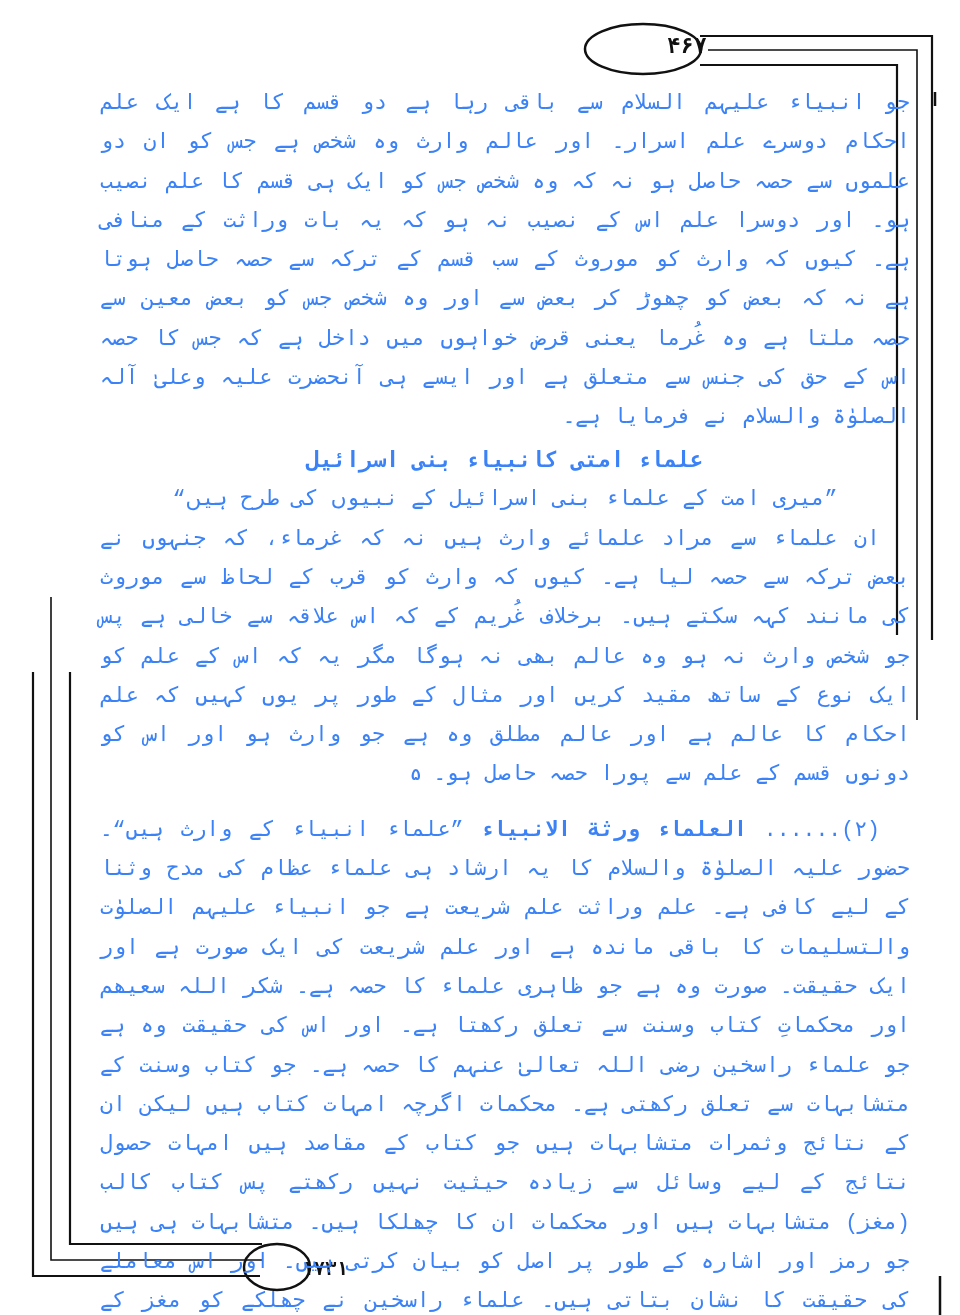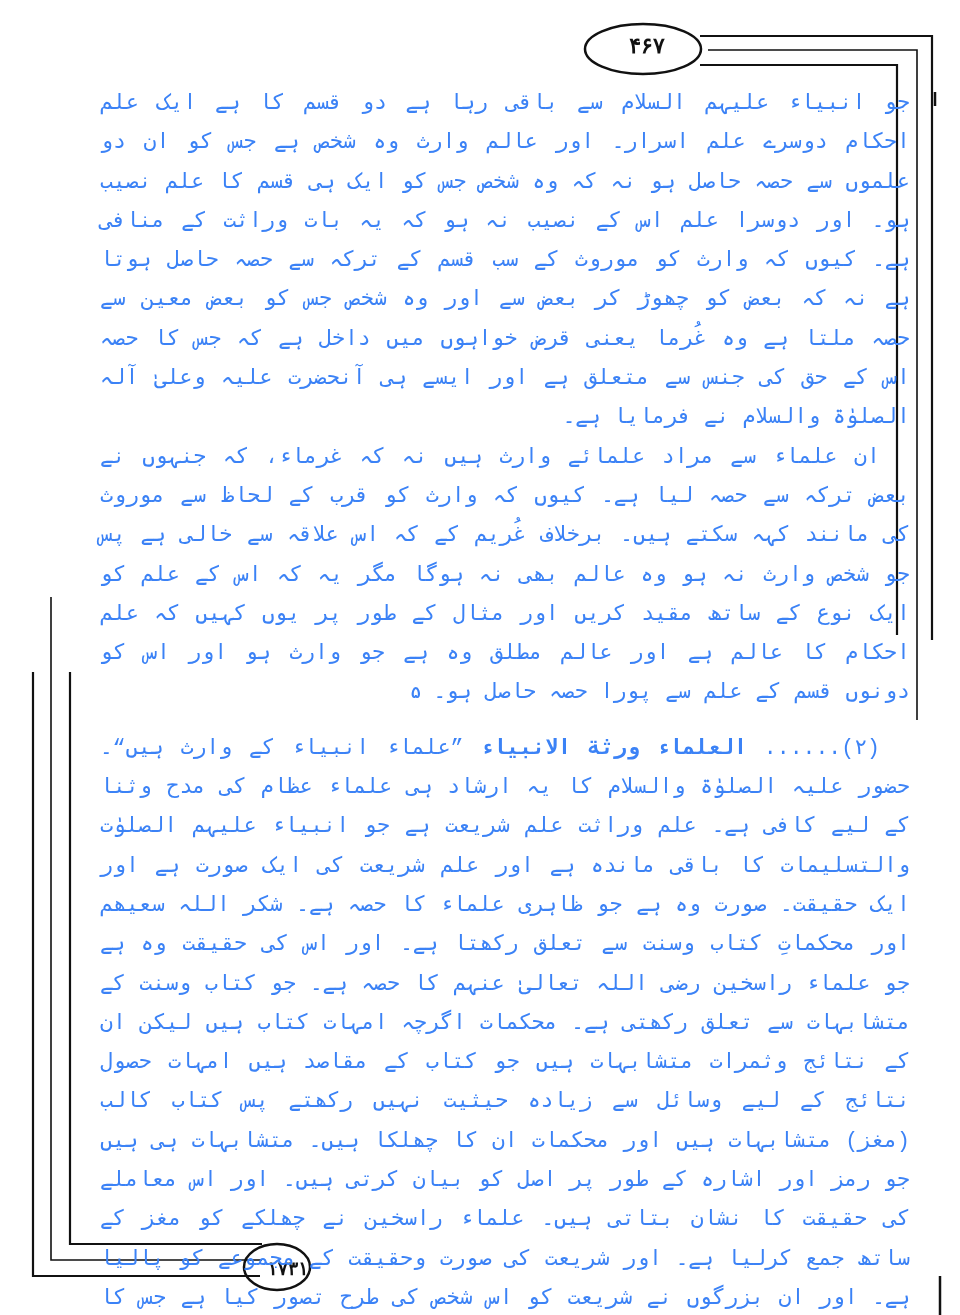--- a/index.html
+++ b/index.html
@@ -1,20 +1,20 @@
 <!DOCTYPE html>
 <html><head>
   <meta charset="utf-8">
   <style>
     html, body { margin: 0; padding: 0; background: #ffffff; }
     body { width: 960px; height: 1315px; position: relative; overflow: hidden; }
     .frame { position: absolute; left: 0; top: 0; width: 960px; height: 1315px; pointer-events: none; }
     .page-num {
-      position: absolute; font-family: Liberation Serif, serif; font-size: 22px; font-weight: bold;
-      color: #111; text-align: center; width: 120px; direction: rtl;
+      position: absolute; font-family: Liberation Mono, monospace; font-size: 22px; font-weight: bold;
+      color: #111; text-align: right; width: 120px; direction: rtl;
     }
     .page-num.top { left: 587px; top: 33px; }
     .page-num.bottom { left: 228px; top: 1257px; font-size: 19px; }
     .content {
       position: absolute; left: 100px; top: 84px; width: 810px;
       direction: rtl; text-align: justify; text-align-last: right;
       font-family: Liberation Mono, monospace; font-size: 21.5px; line-height: 39.3px; color: #3b82f6;
     }
     .content p { margin: 0; }
     .para1 { }
@@ -50,17 +50,19 @@
     <path d="M935 92 V106" stroke-width="2.5"></path>
   </g>
 </svg>
 
 <div class="page-num top">۴۶۷</div>
 <div class="page-num bottom">۱۷۳۱</div>
 
 <div class="content">
   <p class="para1">جو انبیاء علیہم السلام سے باقی رہا ہے دو قسم کا ہے ایک علم احکام دوسرے علم اسرار۔ اور عالم وارث وہ شخص ہے جس کو ان دو علموں سے حصہ حاصل ہو نہ کہ وہ شخص جس کو ایک ہی قسم کا علم نصیب ہو۔ اور دوسرا علم اس کے نصیب نہ ہو کہ یہ بات وراثت کے منافی ہے۔ کیوں کہ وارث کو موروث کے سب قسم کے ترکہ سے حصہ حاصل ہوتا ہے نہ کہ بعض کو چھوڑ کر بعض سے اور وہ شخص جس کو بعض معین سے حصہ ملتا ہے وہ غُرما یعنی قرض خواہوں میں داخل ہے کہ جس کا حصہ اس کے حق کی جنس سے متعلق ہے اور ایسے ہی آنحضرت علیہ وعلیٰ آلہ الصلوٰۃ والسلام نے فرمایا ہے۔</p>
 
+  <p class="heading">علماء امتی کانبیاء بنی اسرائیل</p>
+  <p class="subheading">”میری امت کے علماء بنی اسرائیل کے نبیوں کی طرح ہیں“</p>
 
   <p class="indent"><span>ان علماء سے مراد علمائے وارث ہیں نہ کہ غرماء، کہ جنہوں نے بعض ترکہ سے حصہ لیا ہے۔ کیوں کہ وارث کو قرب کے لحاظ سے موروث کی مانند کہہ سکتے ہیں۔ برخلاف غُریم کے کہ اس علاقہ سے خالی ہے پس جو شخص وارث نہ ہو وہ عالم بھی نہ ہوگا مگر یہ کہ اس کے علم کو ایک نوع کے ساتھ مقید کریں اور مثال کے طور پر یوں کہیں کہ علم احکام کا عالم ہے اور عالم مطلق وہ ہے جو وارث ہو اور اس کو دونوں قسم کے علم سے پورا حصہ حاصل ہو۔</span> <span class="footnote-marker">۵</span></p>
 
   <p class="indent para3"><span>(۲)......</span> <span class="bold">العلماء ورثة الانبياء</span> <span>”علماء انبیاء کے وارث ہیں“۔ حضور علیہ الصلوٰۃ والسلام کا یہ ارشاد ہی علماء عظام کی مدح وثنا کے لیے کافی ہے۔ علم وراثت علم شریعت ہے جو انبیاء علیہم الصلوٰت والتسلیمات کا باقی ماندہ ہے اور علم شریعت کی ایک صورت ہے اور ایک حقیقت۔ صورت وہ ہے جو ظاہری علماء کا حصہ ہے۔ شکر اللہ سعیھم اور محکماتِ کتاب وسنت سے تعلق رکھتا ہے۔ اور اس کی حقیقت وہ ہے جو علماء راسخین رضی اللہ تعالیٰ عنہم کا حصہ ہے۔ جو کتاب وسنت کے متشابہات سے تعلق رکھتی ہے۔ محکمات اگرچہ امہات کتاب ہیں لیکن ان کے نتائج وثمرات متشابہات ہیں جو کتاب کے مقاصد ہیں امہات حصول نتائج کے لیے وسائل سے زیادہ حیثیت نہیں رکھتے پس کتاب کالب (مغز) متشابہات ہیں اور محکمات ان کا چھلکا ہیں۔ متشابہات ہی ہیں جو رمز اور اشارہ کے طور پر اصل کو بیان کرتی ہیں۔ اور اس معاملے کی حقیقت کا نشان بتاتی ہیں۔ علماء راسخین نے چھلکے کو مغز کے ساتھ جمع کرلیا ہے۔ اور شریعت کی صورت وحقیقت کے مجموعے کو پالیا ہے۔ اور ان بزرگوں نے شریعت کو اس شخص کی طرح تصور کیا ہے جس کا پوست اور مغز صورت اور حقیقت</span></p>
 </div>
 
 </body></html>

